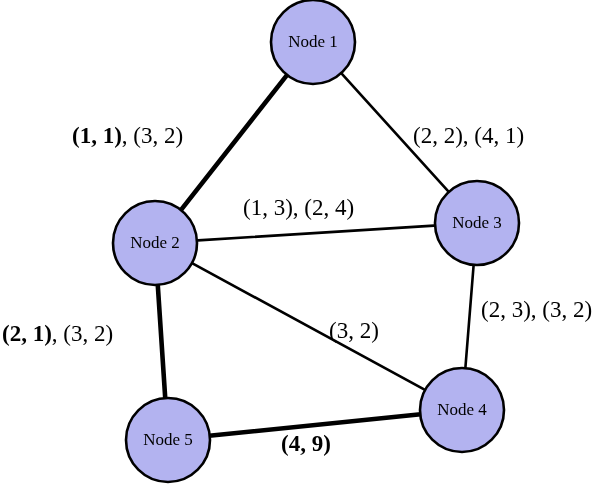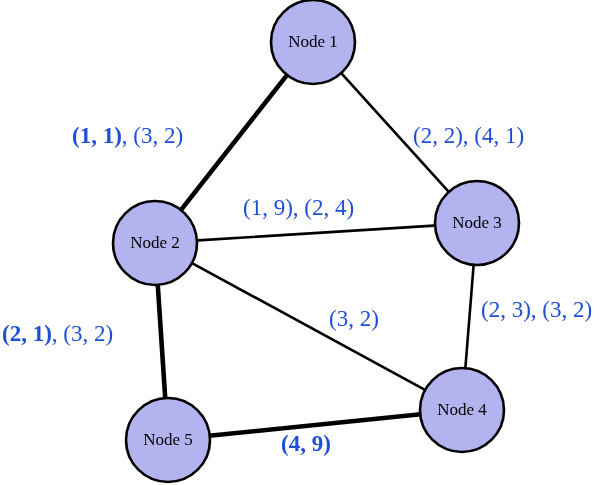--- a/index.html
+++ b/index.html
@@ -36,21 +36,21 @@
     font-family: "Liberation Serif", "DejaVu Serif", serif;
     font-size: 17px;
     fill: #000000;
     text-anchor: middle;
     dominant-baseline: middle;
   }
   .edge-label {
     position: absolute;
     font-family: "Liberation Serif", "DejaVu Serif", serif;
     font-size: 23px;
-    color: #1d4ed8;
+    color: #000000;
     white-space: nowrap;
     line-height: 1;
   }
   .edge-label .bold-pair {
     font-weight: bold;
   }
   .edge-label .plain-pair {
     font-weight: normal;
   }
 </style>
@@ -89,20 +89,20 @@
         <g>
           <circle class="node-circle" cx="168" cy="440" r="42"></circle>
           <text class="node-label" x="168" y="441">Node 5</text>
         </g>
       </g>
   </svg>
 
   <div id="edge-labels-layer">
       <div class="edge-label" style="left: 72px; top: 124px;"><span class="bold-pair">(1, 1)</span><span class="plain-pair">, (3, 2)</span></div>
       <div class="edge-label" style="left: 413px; top: 124px;"><span class="plain-pair">(2, 2), (4, 1)</span></div>
-      <div class="edge-label" style="left: 243px; top: 196px;"><span class="plain-pair">(1, 9), (2, 4)</span></div>
+      <div class="edge-label" style="left: 243px; top: 196px;"><span class="plain-pair">(1, 3), (2, 4)</span></div>
       <div class="edge-label" style="left: 2px; top: 322px;"><span class="bold-pair">(2, 1)</span><span class="plain-pair">, (3, 2)</span></div>
-      <div class="edge-label" style="left: 329px; top: 307px;"><span class="plain-pair">(3, 2)</span></div>
+      <div class="edge-label" style="left: 329px; top: 319px;"><span class="plain-pair">(3, 2)</span></div>
       <div class="edge-label" style="left: 481px; top: 298px; text-align: center;"><span class="plain-pair">(2, 3), (3, 2)</span></div>
       <div class="edge-label" style="left: 281px; top: 432px;"><span class="bold-pair">(4, 9)</span></div>
     </div>
 
 </div>
 
 </body></html>

